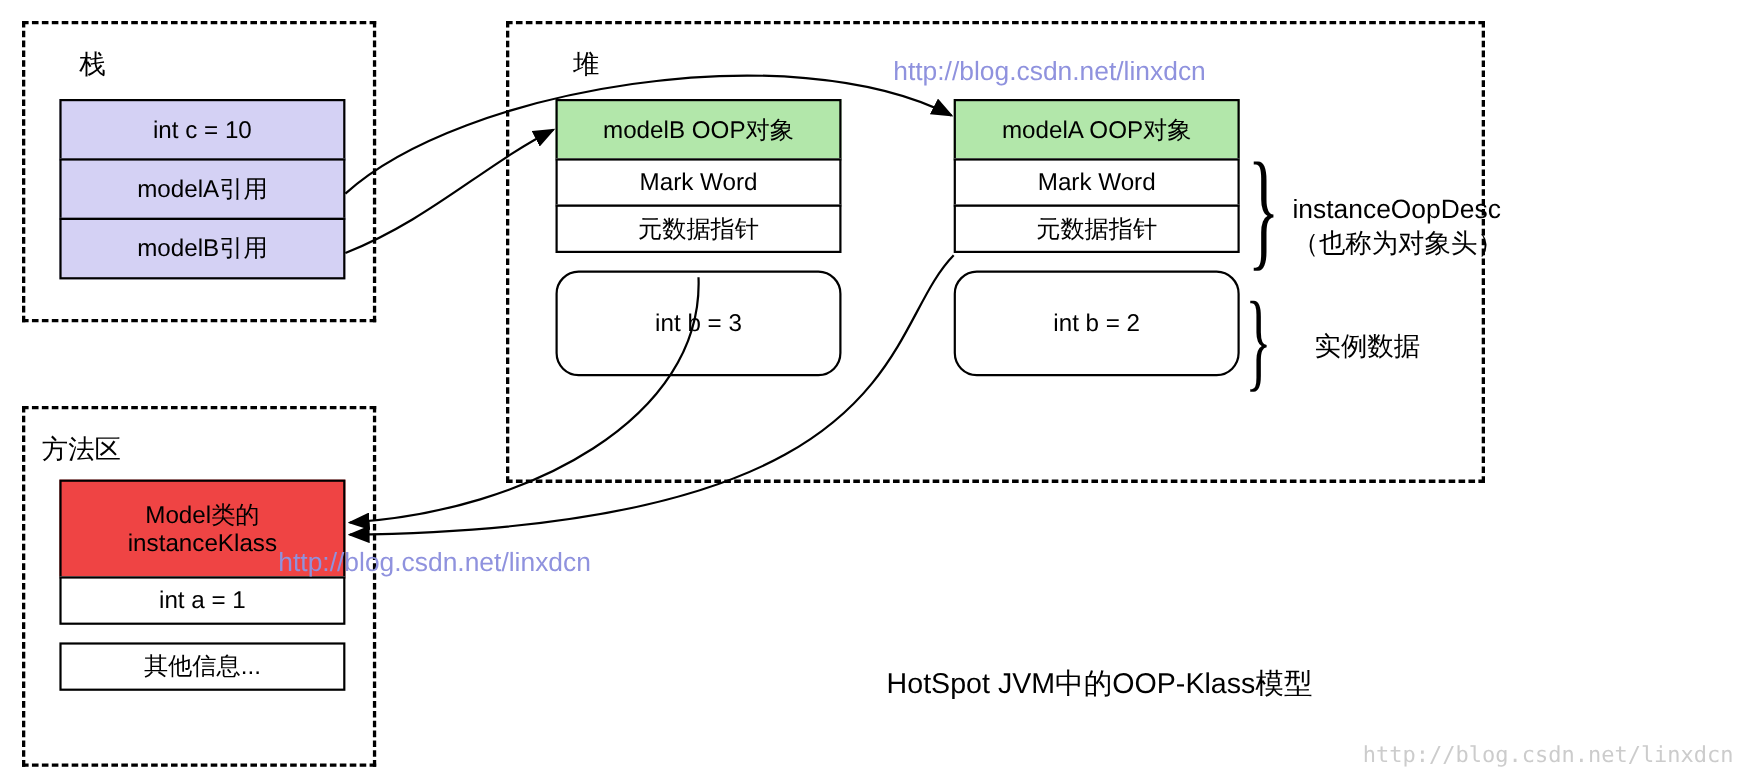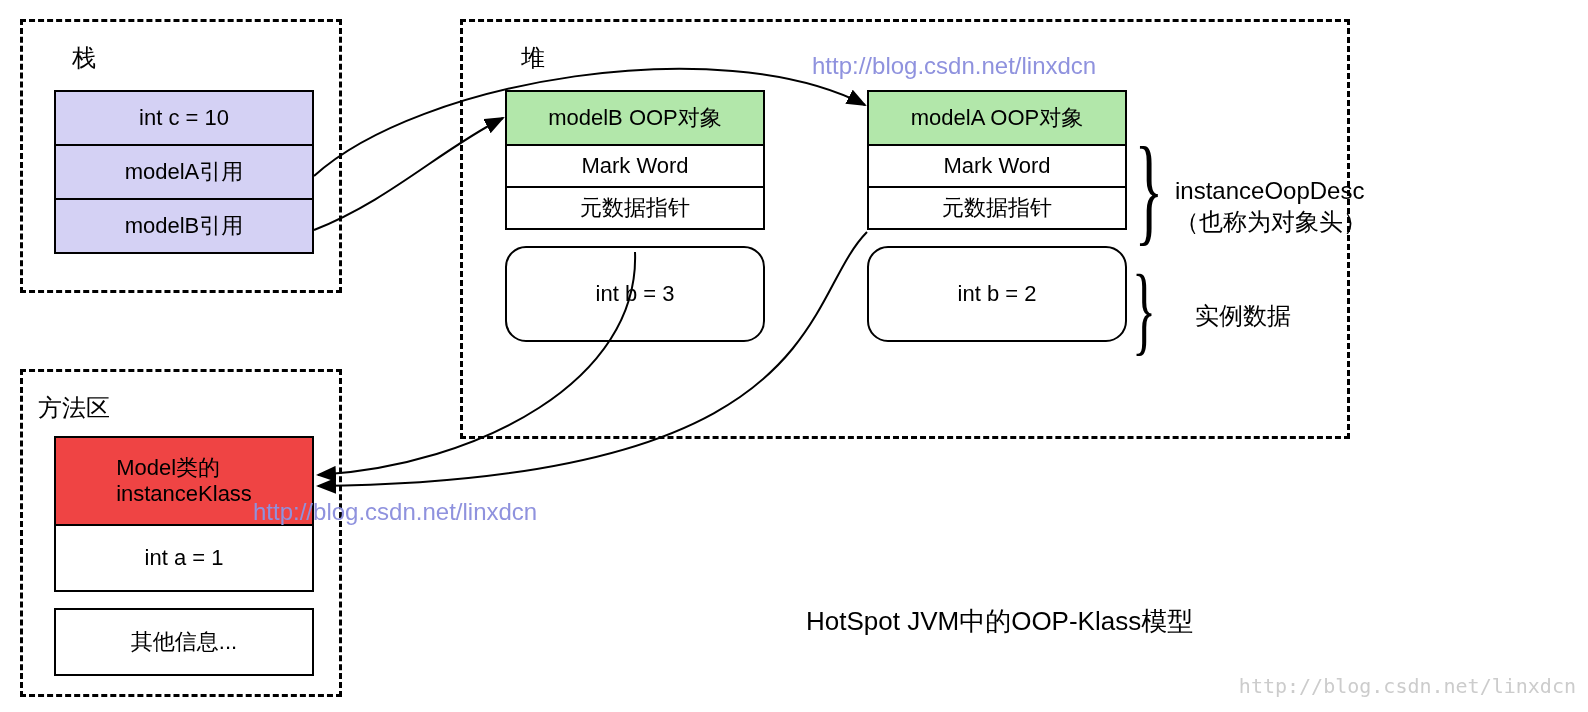--- a/index.html
+++ b/index.html
@@ -17,38 +17,39 @@
     position: absolute;
     border: 3px dashed #000;
     background: #fff;
   }
   .area-label {
     position: absolute;
     font-size: 24px;
   }
   .cell {
     border: 2px solid #000;
+    text-align: center;
     font-size: 22px;
     display: flex;
     align-items: center;
     justify-content: center;
     background: #fff;
   }
   .stack-cell { width: 260px; height: 56px; }
   .purple { background: #d4d1f4; }
   .green { background: #b2e7aa; }
   .pink { background: #ef4444; }
   .heap-col {
     position: absolute;
     width: 260px;
   }
   .heap-header { height: 56px; }
   .heap-row { height: 44px; }
   .heap-big { height: 96px; border-radius: 21px; }
-  .method-cell { width: 260px; height: 68px; }
+  .method-cell { width: 260px; height: 44px; }
   .method-big { height: 90px; line-height: 1.2; }
   .watermark {
     position: absolute;
     color: #8f92de;
     font-size: 24px;
   }
   .caption {
     position: absolute;
     font-size: 26px;
   }

